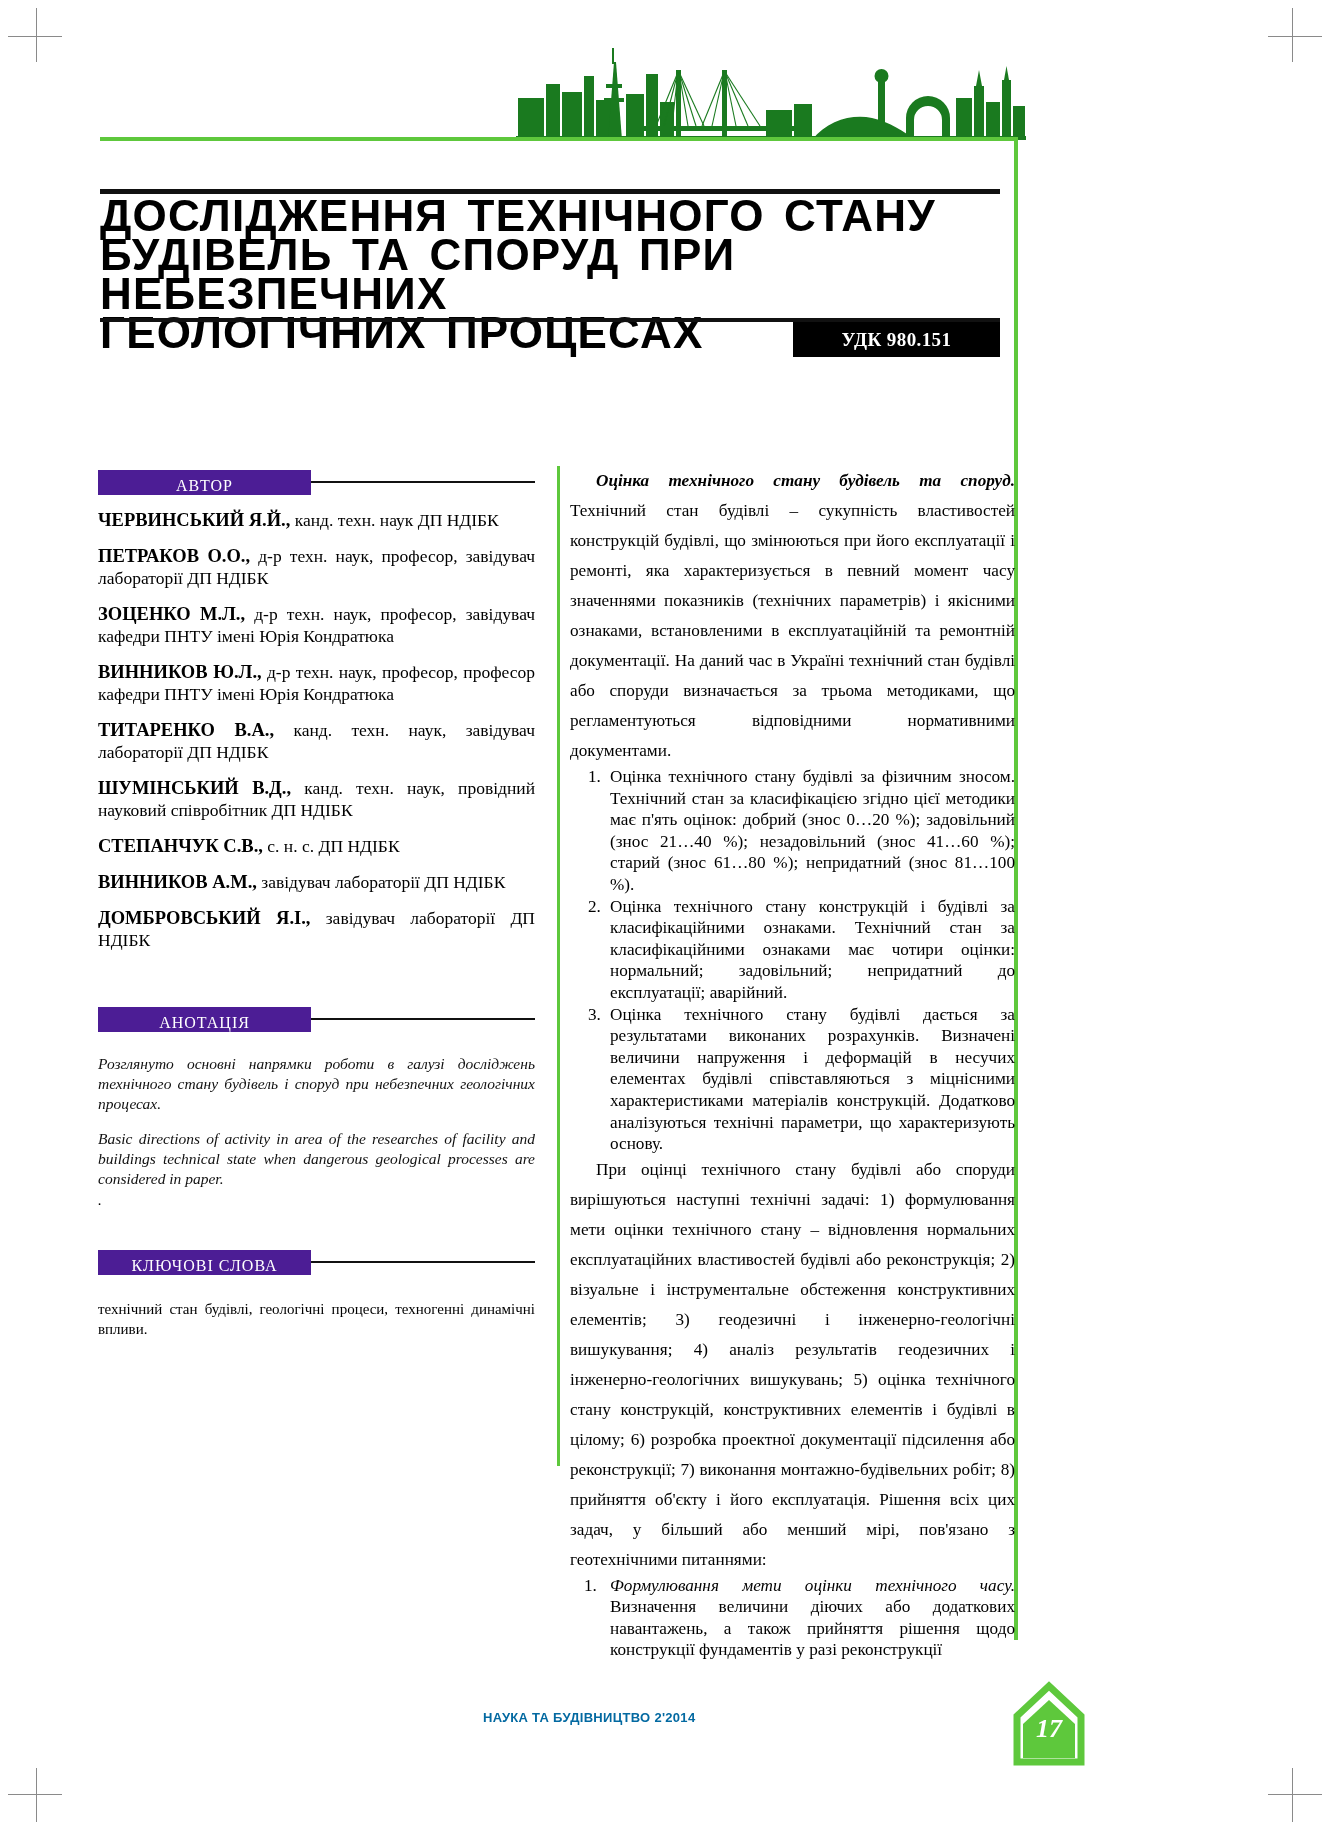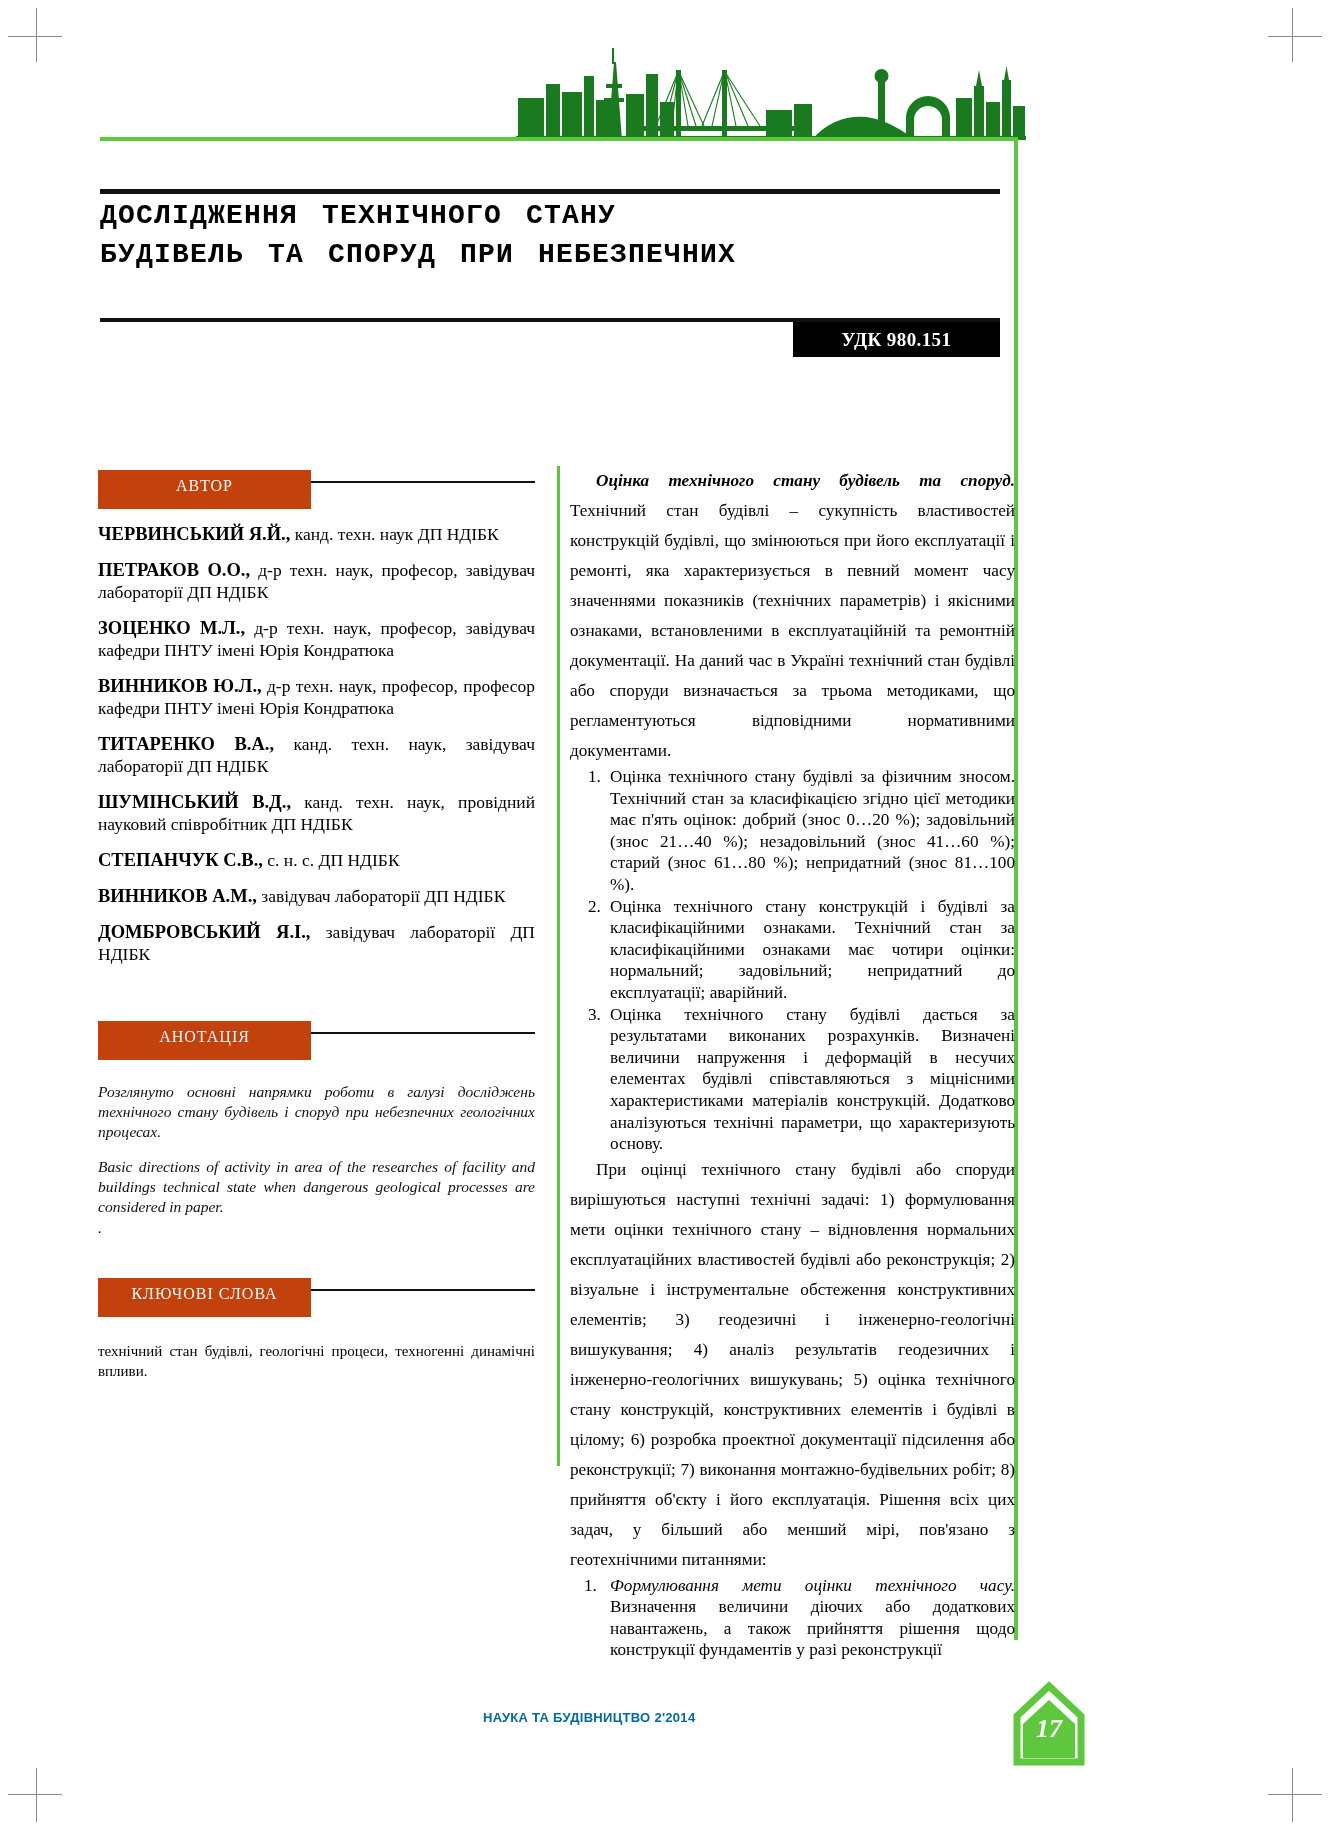--- a/index.html
+++ b/index.html
@@ -58,22 +58,22 @@
     top: 189px;
     width: 900px;
     height: 5px;
     background: #111;
   }
   .doc-title {
     position: absolute;
     left: 100px;
     top: 196px;
     width: 910px;
-    font-family: Liberation Mono, monospace;
-    font-size: 28px;
+    font-family: Liberation Sans, sans-serif;
+    font-size: 44px;
     line-height: 39px;
     font-weight: bold;
     letter-spacing: 1.2px;
     color: #000;
     text-transform: uppercase;
     word-spacing: 6px;
   }
   .title-rule-bottom {
     position: absolute;
     left: 100px;
@@ -129,22 +129,22 @@
     left: 0;
     top: 11px;
     width: 100%;
     height: 2px;
     background: #111;
   }
   .sec-label {
     position: relative;
     display: block;
     width: 213px;
-    height: 39px;
-    background: #c2410c;
+    height: 25px;
+    background: #4c1d95;
     color: #fff;
     font-size: 16px;
     letter-spacing: 1px;
     text-align: center;
     line-height: 31px;
   }
 
   
   .author {
     font-size: 17.5px;
@@ -324,20 +324,21 @@
     </svg>
   </div>
 
   <div class="green-rule-top"></div>
   <div class="green-rule-right"></div>
 
   <div class="title-rule-top"></div>
   <div class="doc-title">
     <div>ДОСЛІДЖЕННЯ ТЕХНІЧНОГО СТАНУ</div>
     <div>БУДІВЕЛЬ ТА СПОРУД ПРИ НЕБЕЗПЕЧНИХ</div>
+    <div>ГЕОЛОГІЧНИХ ПРОЦЕСАХ</div>
   </div>
   <div class="title-rule-bottom"></div>
 
   <div class="udk-badge">УДК 980.151</div>
 
   <div class="col-divider"></div>
 
   <div class="col-left">
 
     <div class="sec-block">

